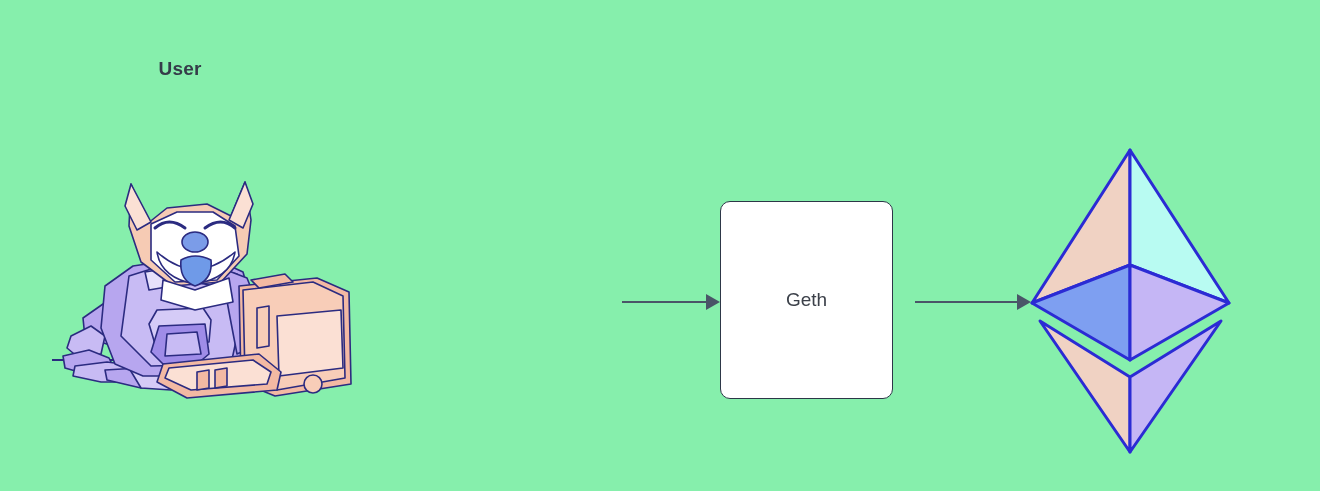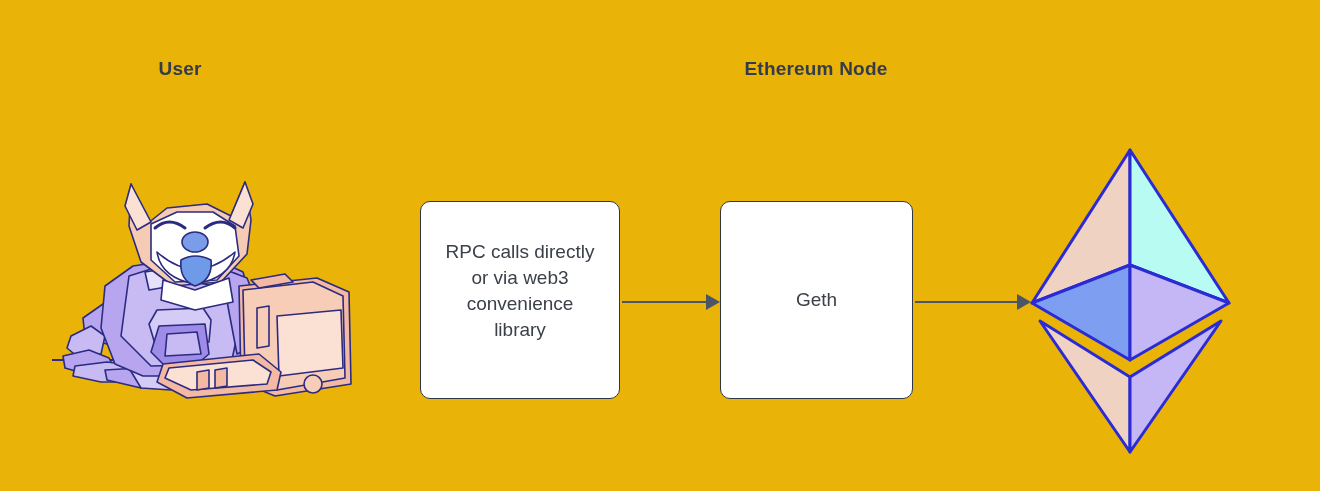--- a/index.html
+++ b/index.html
@@ -4,21 +4,21 @@
 <style>
   html, body {
     margin: 0;
     padding: 0;
     background: #000000;
   }
   #stage {
     position: relative;
     width: 1320px;
     height: 491px;
-    background: #eab308;
+    background: #86efac;
     overflow: hidden;
     font-family: "Liberation Sans", sans-serif;
   }
 
   
   .col-title {
     position: absolute;
     font-family: "Liberation Sans", sans-serif;
     font-weight: bold;
     font-size: 19px;
@@ -46,21 +46,21 @@
   .node-label {
     font-family: "Liberation Sans", sans-serif;
     font-size: 19px;
     line-height: 26px;
     color: #3b4049;
     text-align: center;
     padding: 0 14px;
     white-space: pre-line;
   }
   #box-ui   { left: 420px; top: 201px; width: 200px; height: 198px; }
-  #box-geth { left: 720px; top: 201px; width: 193px; height: 198px; }
+  #box-geth { left: 720px; top: 201px; width: 173px; height: 198px; }
   #box-ui .node-label   { margin-top: -18px; }
 
   
   .arrow { position: absolute; height: 24px; }
   .arrow .shaft {
     position: absolute;
     left: 0;
     top: 11px;
     height: 1.6px;
     background: #4a5568;
@@ -107,21 +107,20 @@
   }
 </style>
 </head>
 <body>
 
 <div id="stage">
 
   <div class="col-title" id="title-user">User</div>
 
 
-  <div class="col-title" id="title-node">Ethereum Node</div>
 
 
   <div id="desk-line"></div>
 
   <svg id="user-art" viewBox="0 0 330 245" xmlns="http://www.w3.org/2000/svg">
     <g stroke="#2b2b80" stroke-width="1.6" stroke-linejoin="round" stroke-linecap="round">
 
       <path d="M38 150 L58 136 L78 132 L92 146 L84 166 L62 176 L40 170 Z" fill="#b7a6ef"></path>
       <path d="M26 168 L46 158 L60 168 L56 186 L34 190 L22 180 Z" fill="#c8bbf4"></path>
       <path d="M18 188 L44 182 L64 190 L70 202 L48 208 L20 200 Z" fill="#b7a6ef"></path>
@@ -168,26 +167,20 @@
       <path d="M212 140 L224 138 L224 178 L212 180 Z" fill="#f8cdb8"></path>
       <circle cx="268" cy="216" r="9" fill="#f8cdb8"></circle>
 
       <path d="M118 196 L214 186 L236 204 L232 222 L142 230 L112 214 Z" fill="#f3b9a3"></path>
       <path d="M124 200 L208 192 L226 204 L222 216 L146 222 L120 210 Z" fill="#fbe0d4"></path>
       <path d="M152 204 L164 202 L164 220 L152 222 Z" fill="#f3b9a3"></path>
       <path d="M170 202 L182 200 L182 218 L170 220 Z" fill="#f3b9a3"></path>
     </g>
   </svg>
 
-  <div class="node-box" id="box-ui">
-    <div class="node-label">RPC calls directly
-or via web3
-convenience
-library</div>
-  </div>
 
   <div class="node-box" id="box-geth">
     <div class="node-label">Geth</div>
   </div>
 
   <div class="arrow" id="arrow-ui-node">
     <div class="shaft"></div>
     <div class="head"></div>
   </div>
 

